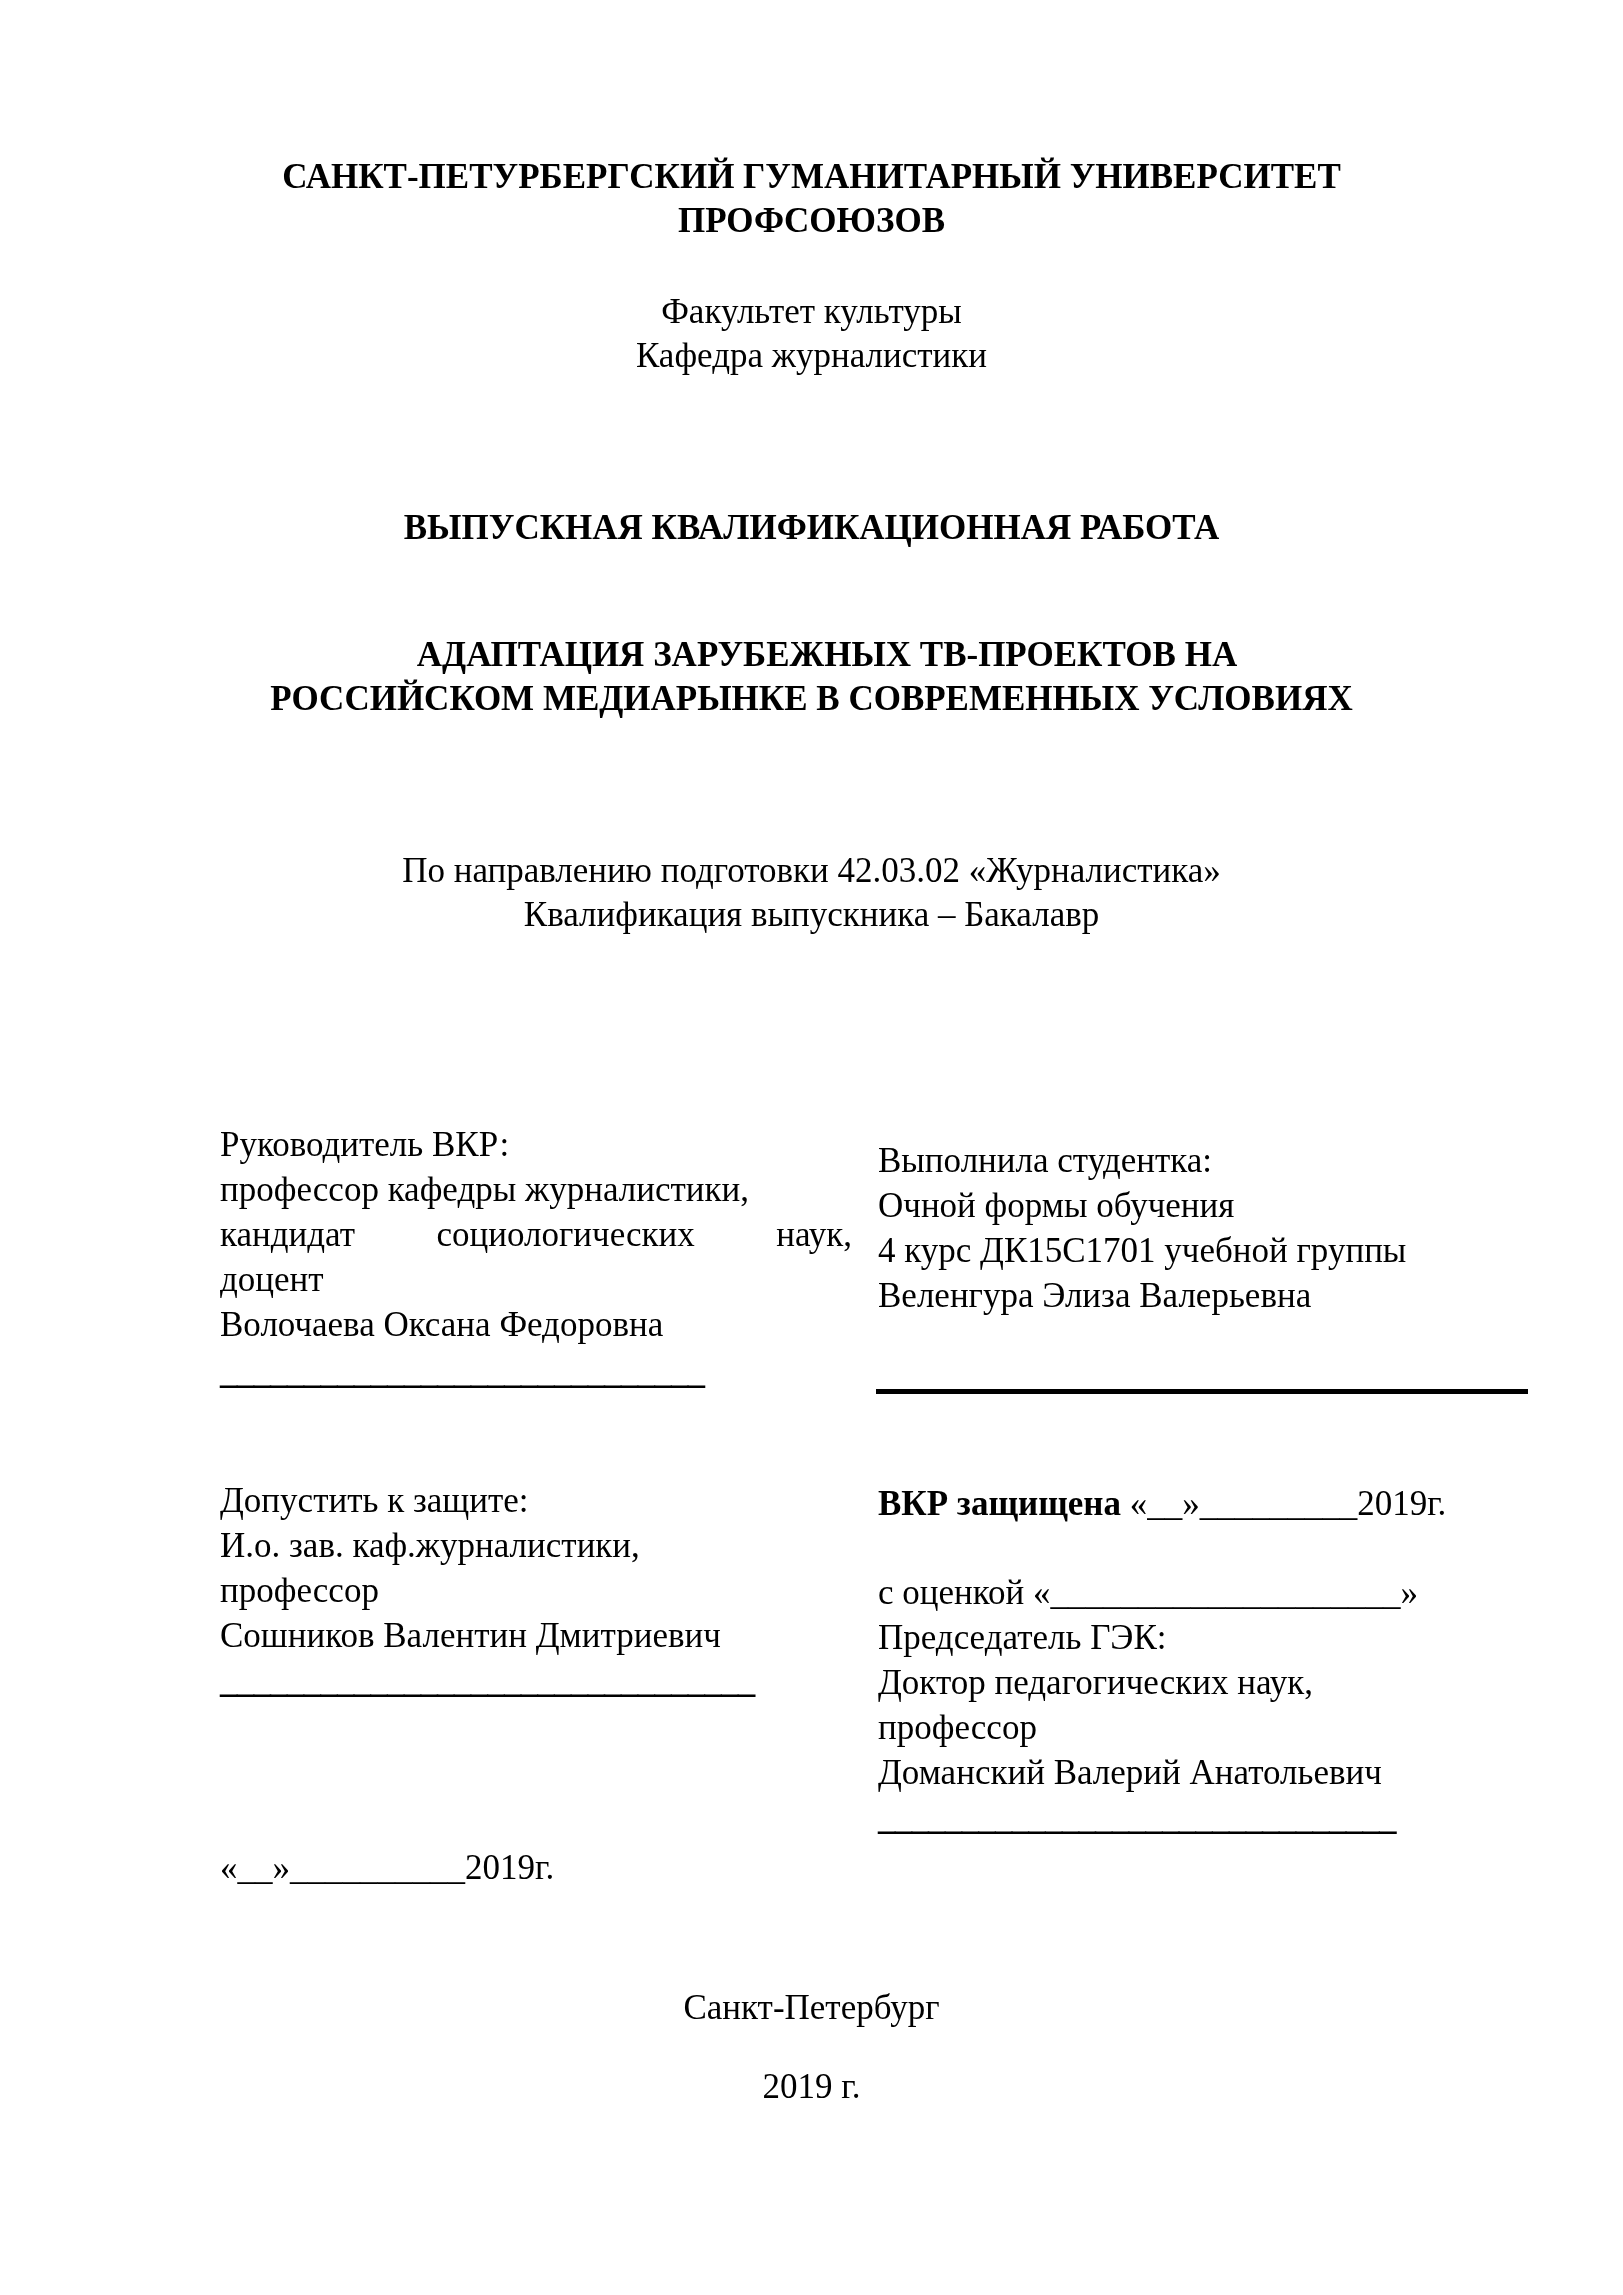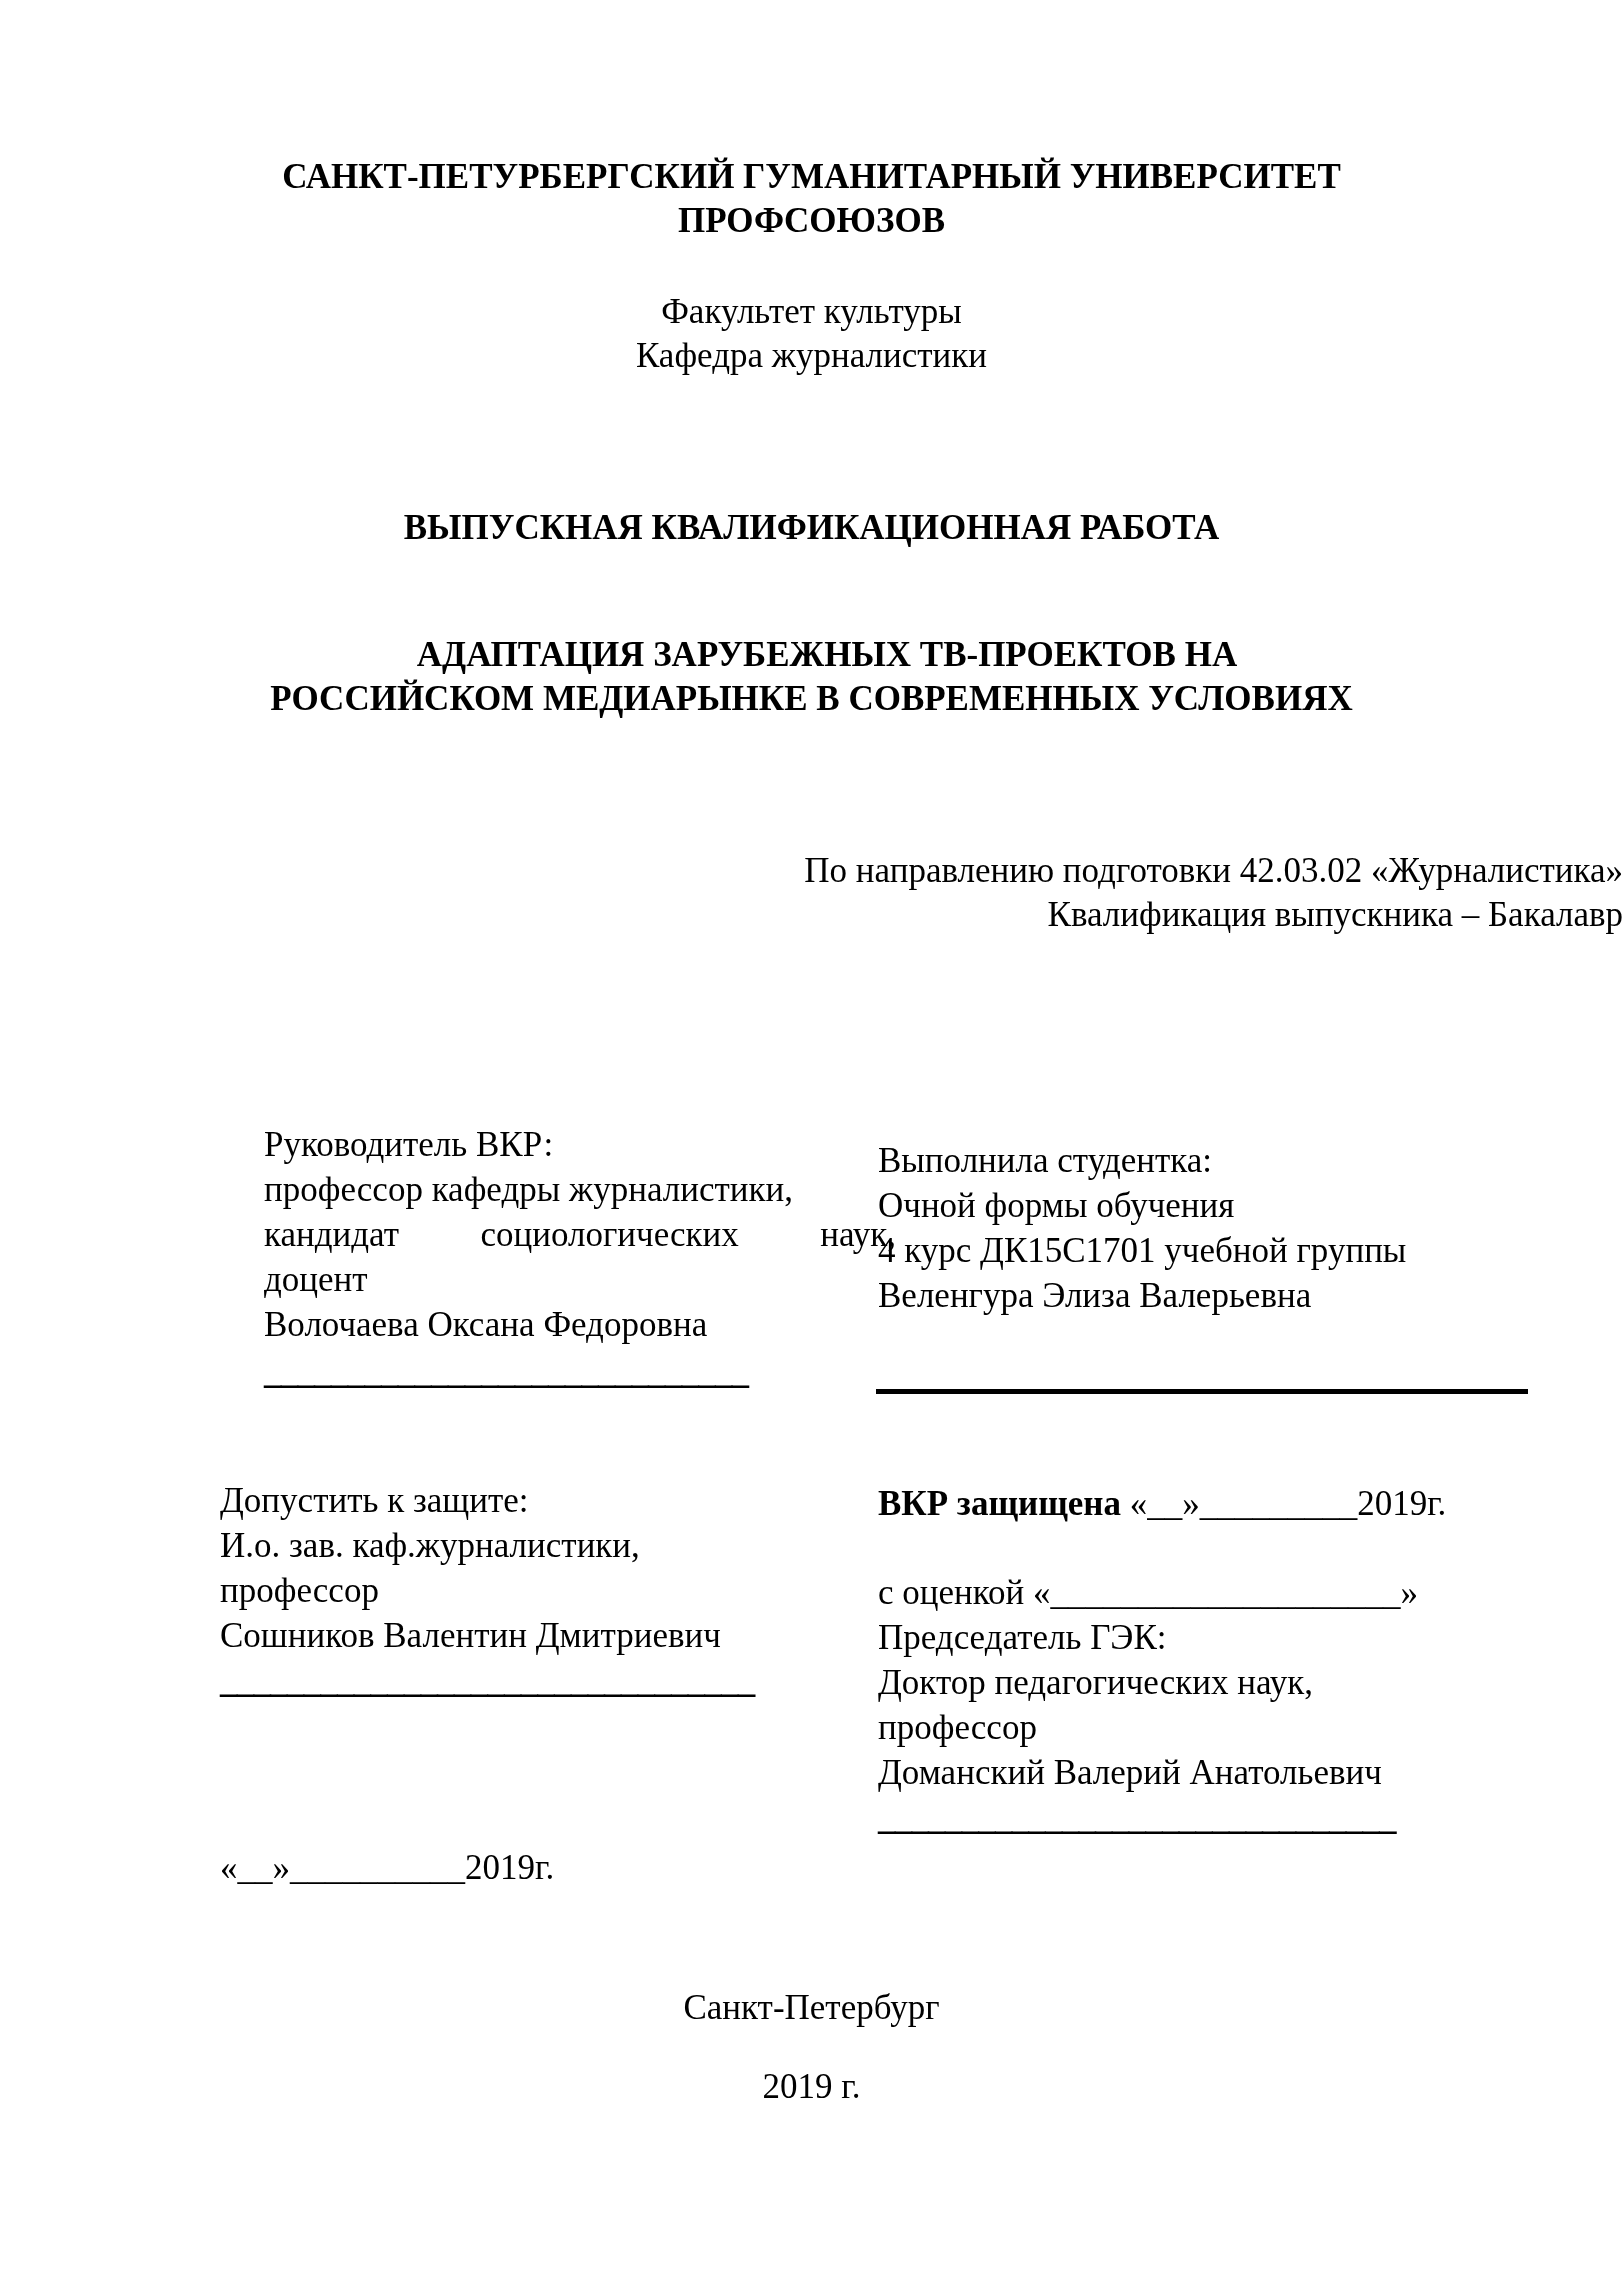--- a/index.html
+++ b/index.html
@@ -34,26 +34,26 @@
     <span class="line">Кафедра журналистики</span>
   </div>
 
   <div class="center t bold" style="top:506px;">ВЫПУСКНАЯ КВАЛИФИКАЦИОННАЯ РАБОТА</div>
 
   <div class="center t bold" style="top:633px;">
     <span class="line" style="padding-left:31px;">АДАПТАЦИЯ ЗАРУБЕЖНЫХ ТВ-ПРОЕКТОВ НА</span>
     <span class="line">РОССИЙСКОМ МЕДИАРЫНКЕ В СОВРЕМЕННЫХ УСЛОВИЯХ</span>
   </div>
 
-  <div class="center t" style="top:849px;text-align:right;">
+  <div class="center t" style="top:849px;">
     <span class="line">По направлению подготовки 42.03.02 «Журналистика»</span>
     <span class="line">Квалификация выпускника – Бакалавр</span>
   </div>
 
-  <div class="col" style="left:220px; top:1122px;margin-left:44px;">
+  <div class="col" style="left:220px; top:1122px;">
     <span class="line">Руководитель ВКР:</span>
     <span class="line">профессор кафедры журналистики,</span>
     <span class="line justify">
       <span>кандидат</span>
       <span>социологических</span>
       <span>наук,</span>
     </span>
     <span class="line">доцент</span>
     <span class="line">Волочаева Оксана Федоровна</span>
     <span class="sigline" style="margin-top:1.6px;">_____________________________</span>

